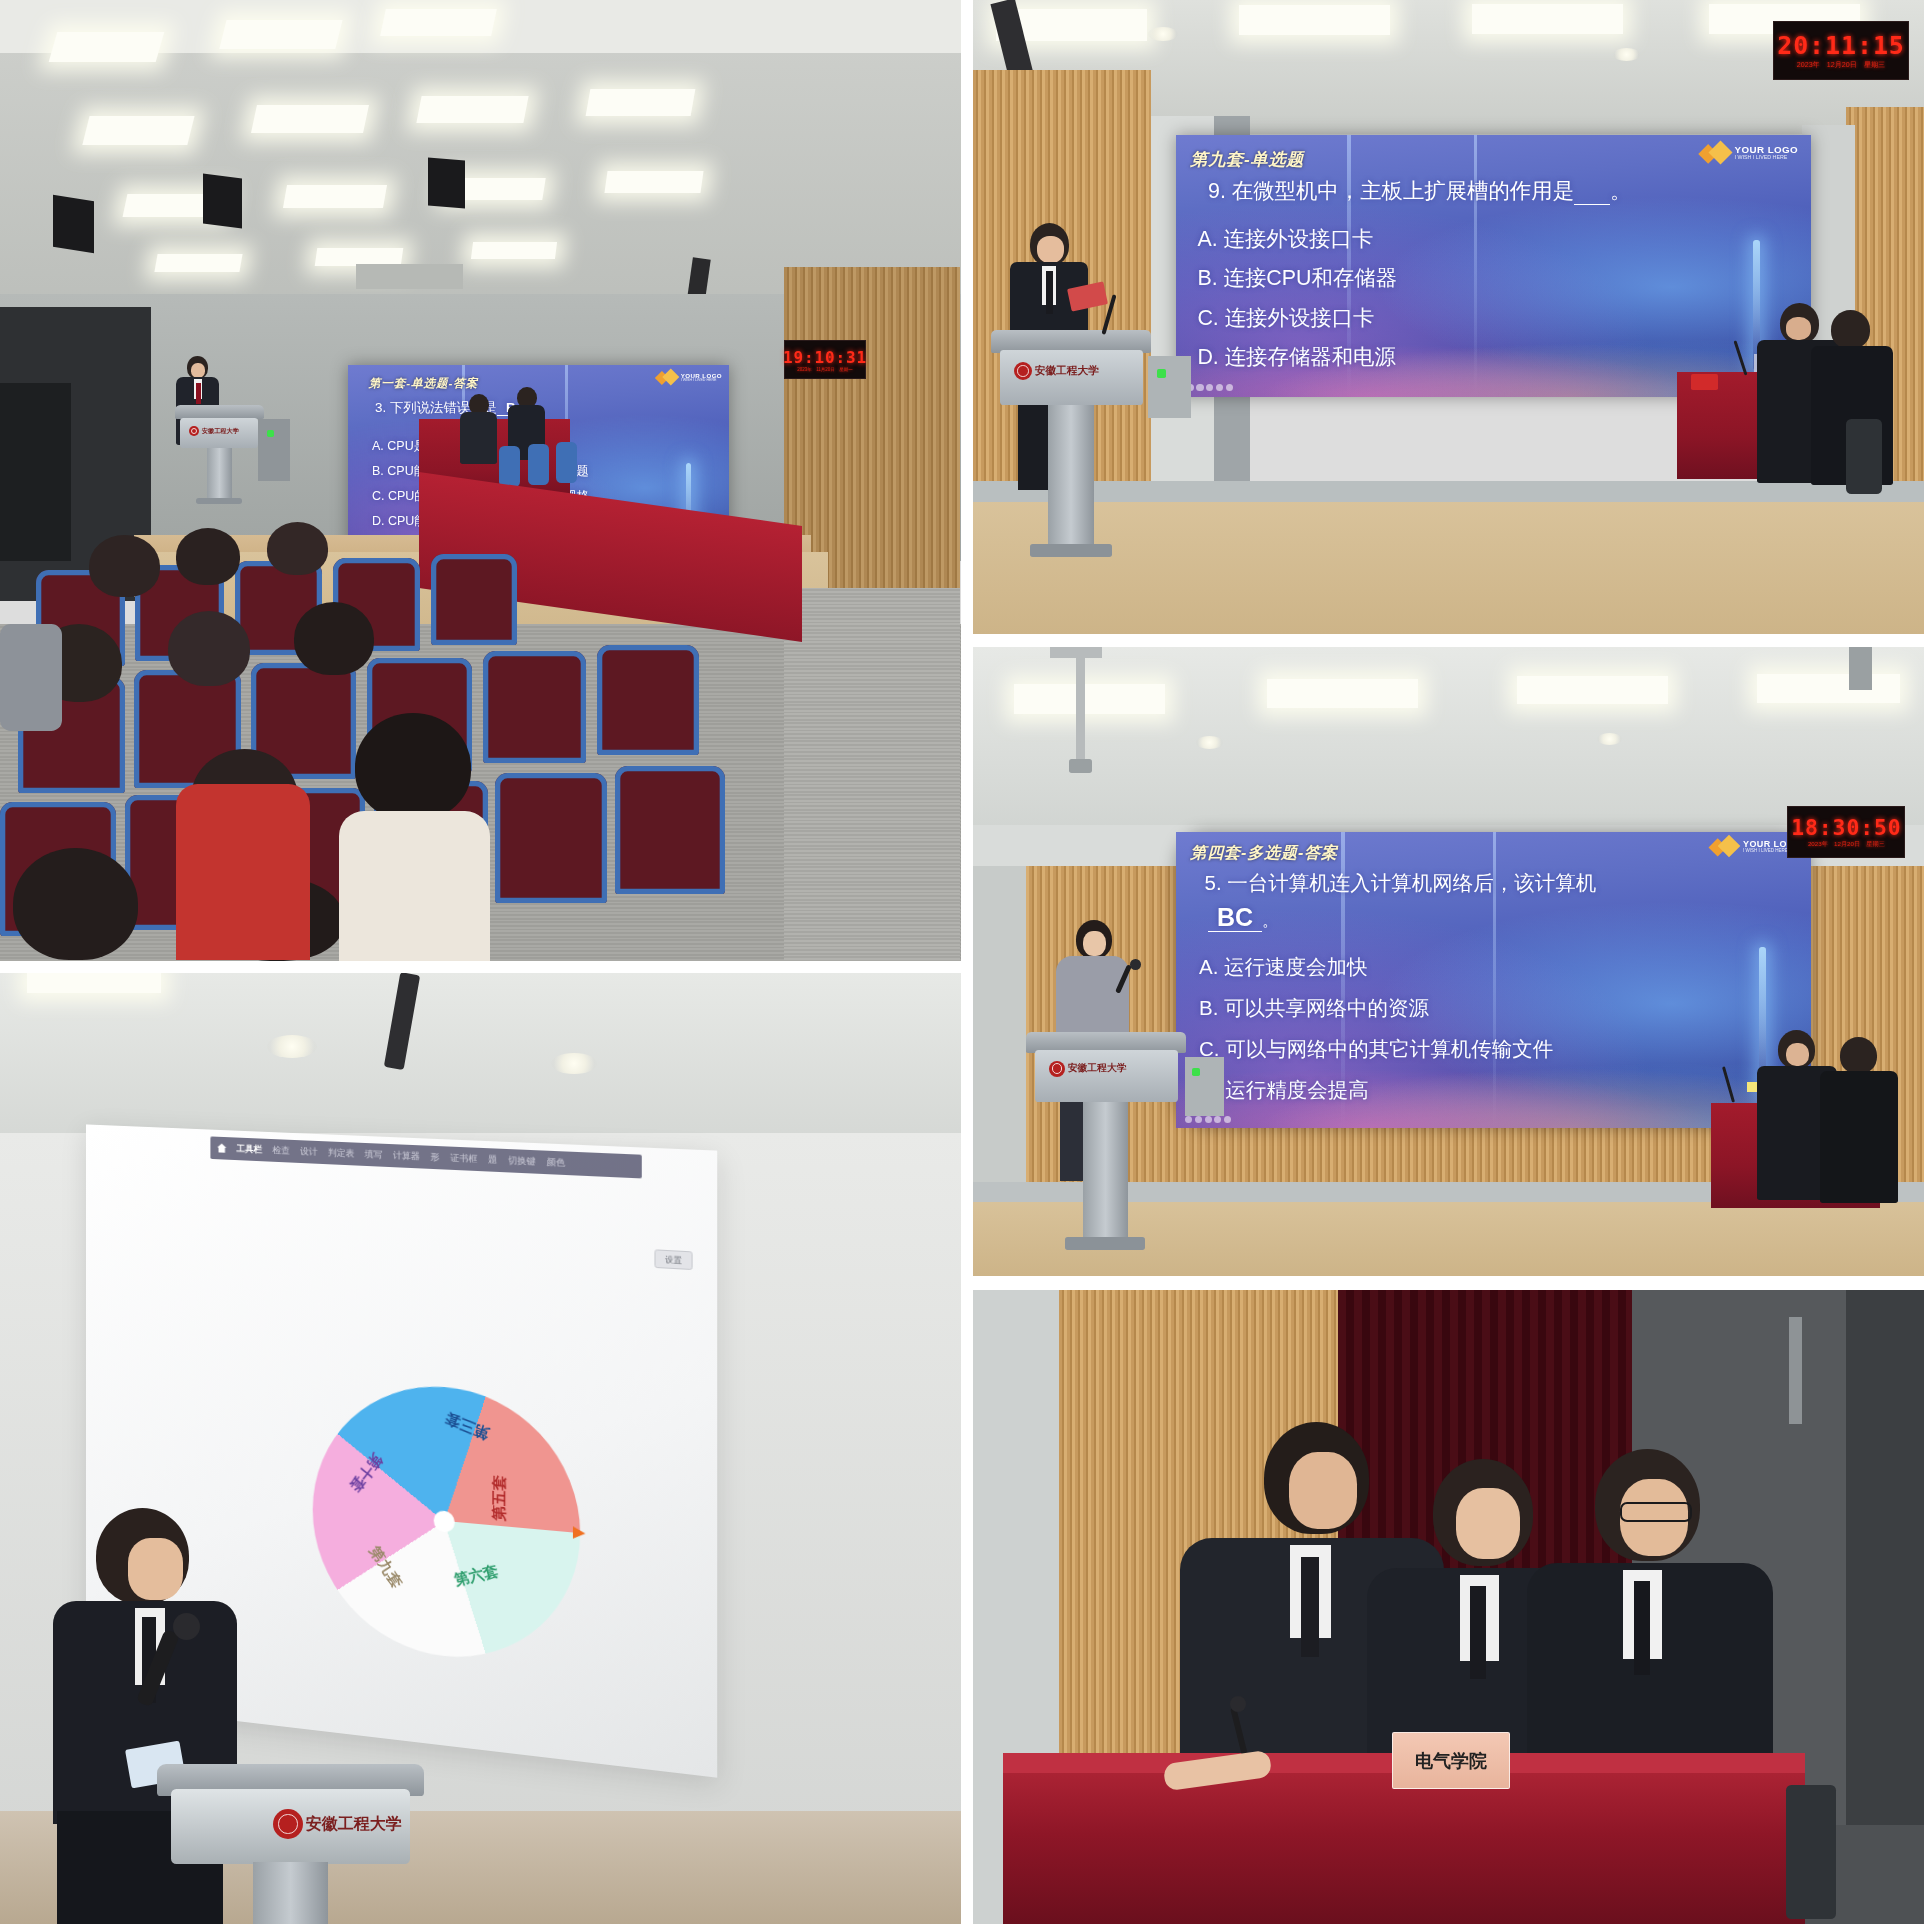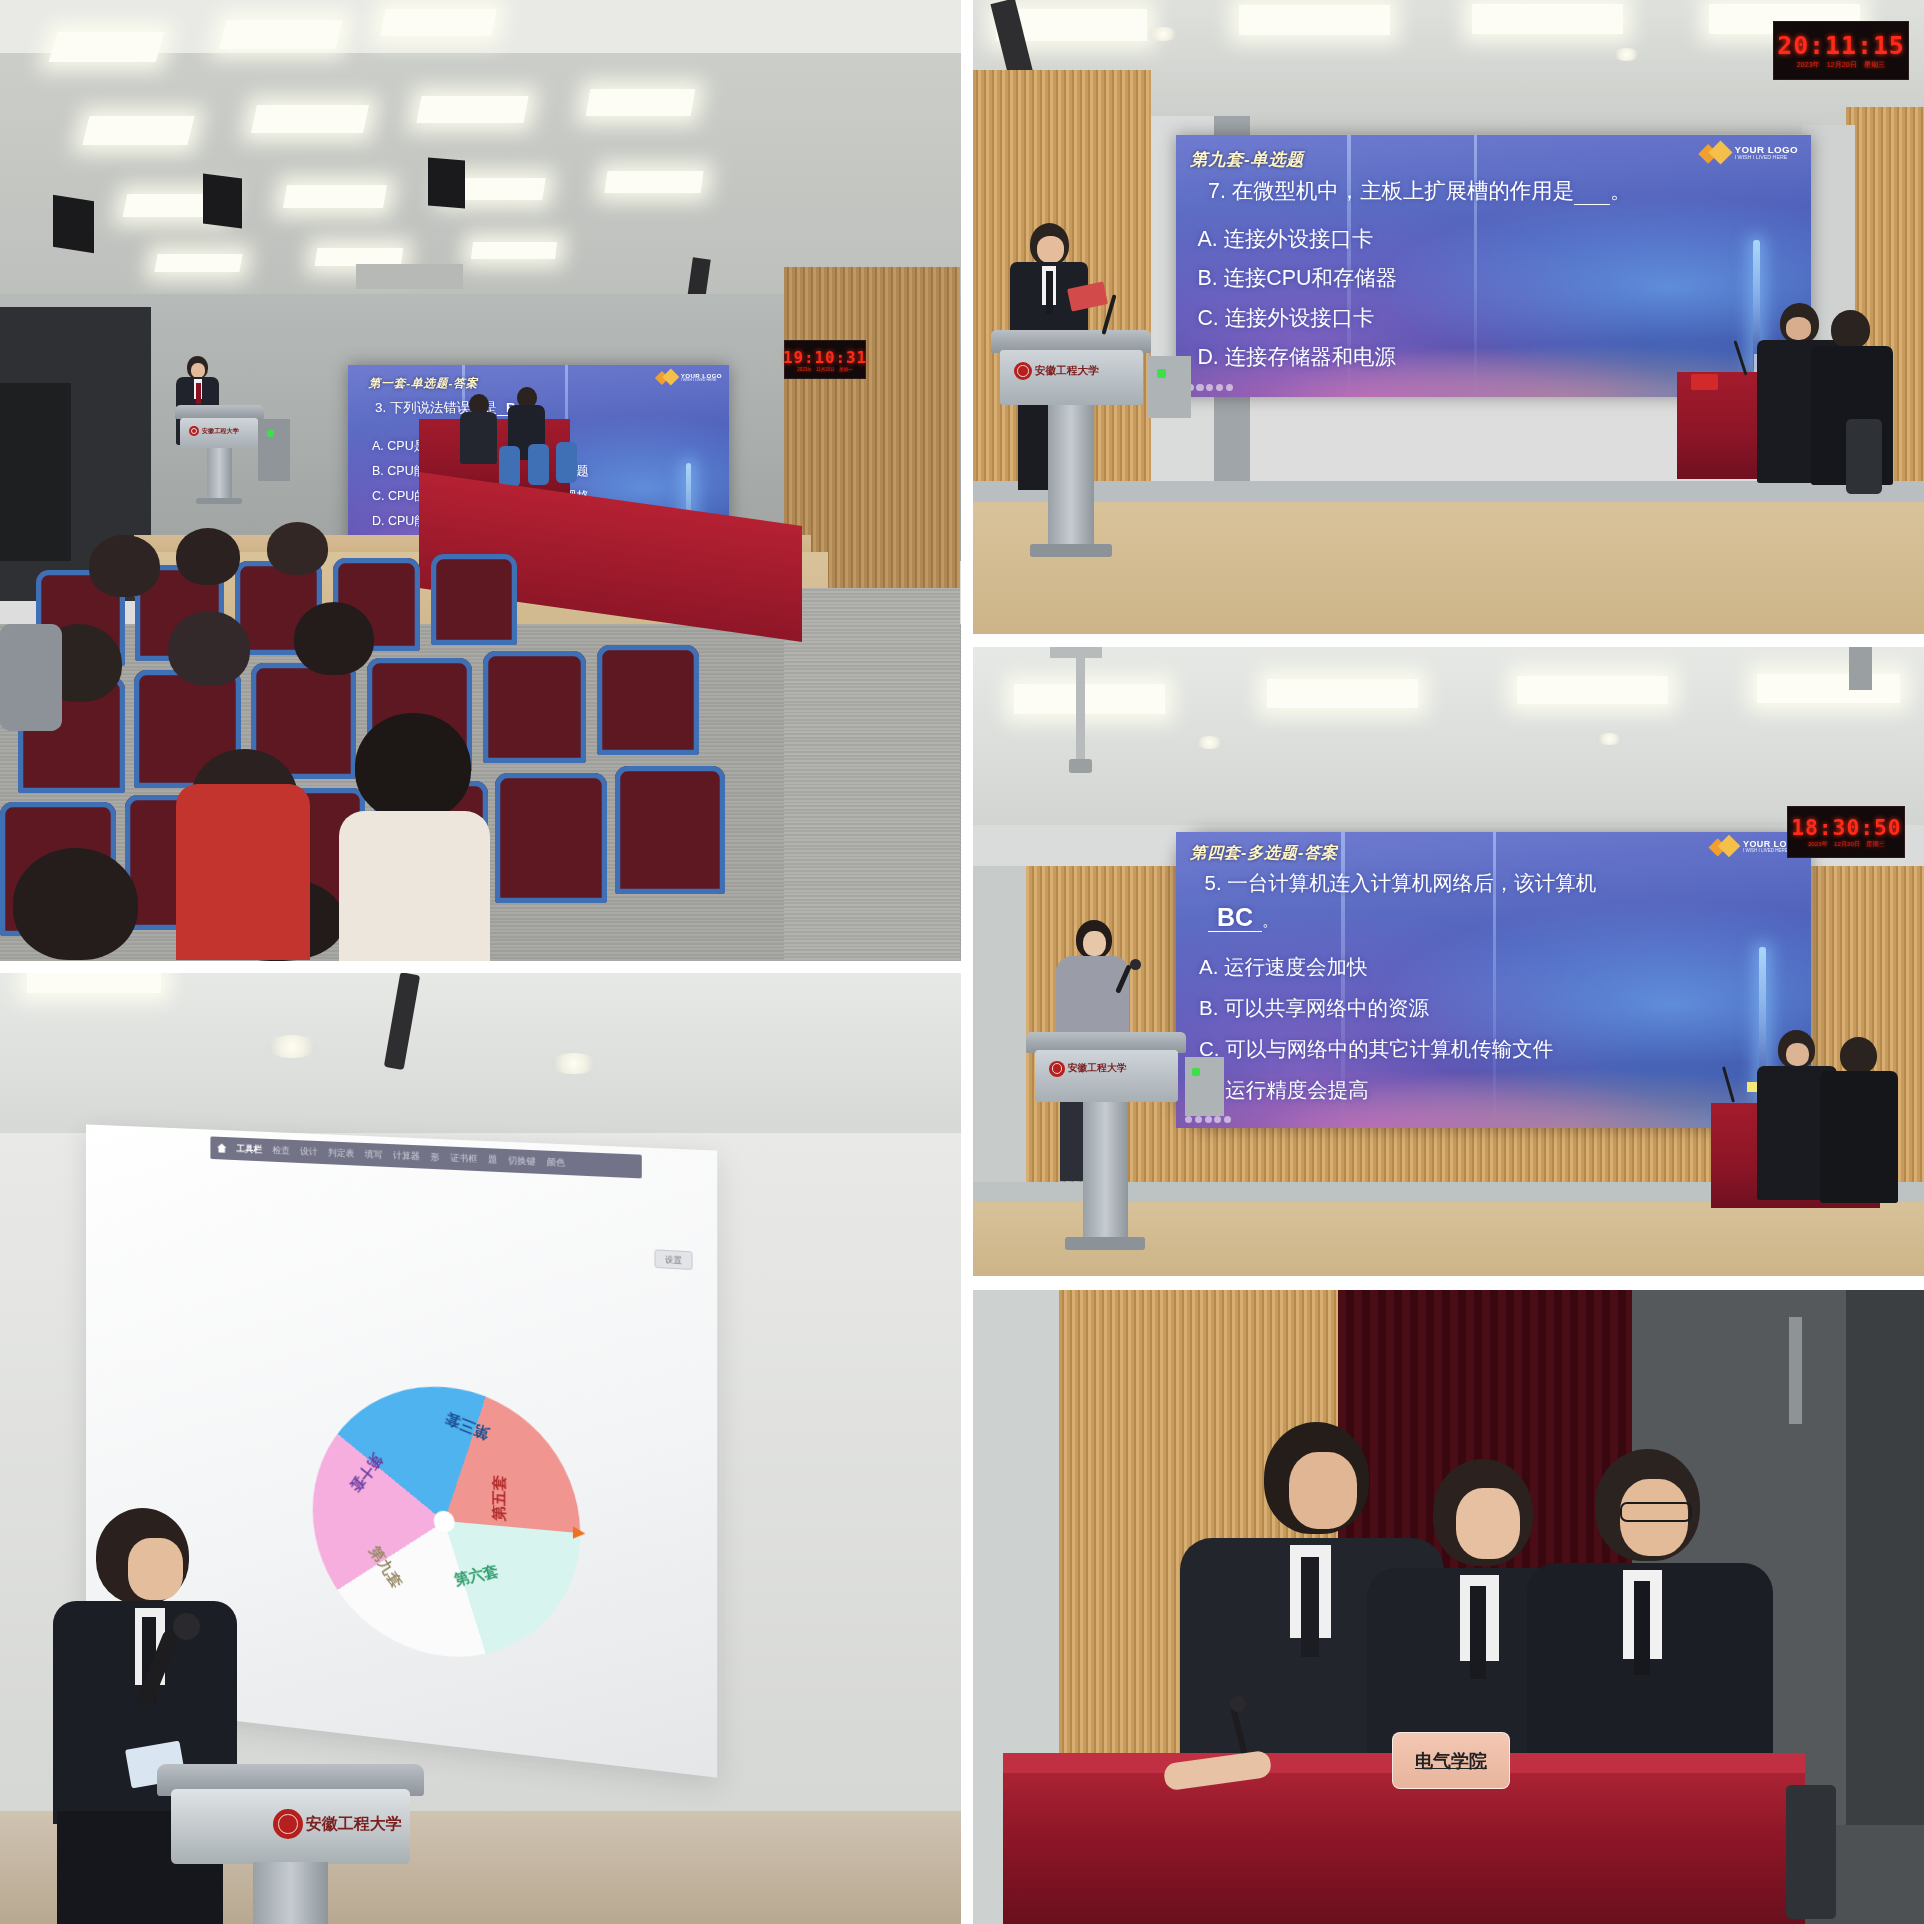--- a/index.html
+++ b/index.html
@@ -117,21 +117,21 @@
   .wheel-hub{position:absolute;border-radius:50%;background:#fff;}
   .wheel-ptr{position:absolute;width:0;height:0;border-top:6.2px solid transparent;border-bottom:6.2px solid transparent;border-left:12.5px solid #f07020;}
 
   .toolbar{position:absolute;background:rgba(84,84,110,.82);display:flex;align-items:center;gap:10.7px;
      color:#e9e9f2;border-radius:1.8px;}
   .toolbar .ti{white-space:nowrap;opacity:.75;}
   .toolbar .ti.first{opacity:1;font-weight:bold;color:#fff;}
   .homeicon{width:9.8px;height:9.8px;background:#fff;clip-path:polygon(50% 0,100% 45%,85% 45%,85% 100%,15% 100%,15% 45%,0 45%);}
 
   .nameplate{position:absolute;background:linear-gradient(180deg,#f3c8b4,#e8b49c);border:1.8px solid rgba(255,255,255,.7);
-     display:flex;align-items:center;justify-content:center;color:#222;font-weight:bold;border-radius:8px;text-decoration:underline;}
+     display:flex;align-items:center;justify-content:center;color:#222;font-weight:bold;border-radius:2px;}
 
   .mic{position:absolute;background:#1d1d1f;border-radius:2.7px;}
   .micball{position:absolute;border-radius:50%;background:#2a2a2e;}
 
   .curtain{position:absolute;background:repeating-linear-gradient(90deg,#4a0d16 0,#4a0d16 8px,#39070f 8px,#39070f 16px);}
   .door{position:absolute;background:#5b5f62;}
 </style>
 </head>
 <body>
 
@@ -328,21 +328,21 @@
               <div class="d1" style="left:0;top:4.5px;width:14.3px;height:14.3px;"></div>
               <div class="d2" style="left:10.7px;top:1.8px;width:17px;height:17px;background:#f5c04a;"></div>
             </div>
             <div class="ltxt" style="font-size:9.8px;">
               <b>YOUR LOGO</b>
               <i style="font-size:5.3px;">I WISH I LIVED HERE</i>
             </div>
           </div>
 
           <div class="slide-q" style="left:32px;top:41px;font-size:21.4px;">
-            <span>7. 在微型机中，主板上扩展槽的作用是</span><span class="blank-line"></span><span>。</span>
+            <span>9. 在微型机中，主板上扩展槽的作用是</span><span class="blank-line"></span><span>。</span>
           </div>
 
           <div class="slide-opt" style="left:21.4px;top:89px;font-size:21.4px;">A. 连接外设接口卡</div>
           <div class="slide-opt" style="left:21.4px;top:128px;font-size:21.4px;">B. 连接CPU和存储器</div>
           <div class="slide-opt" style="left:21.4px;top:168px;font-size:21.4px;">C. 连接外设接口卡</div>
           <div class="slide-opt" style="left:21.4px;top:207px;font-size:21.4px;">D. 连接存储器和电源</div>
 
           <div class="qmark" style="right:16px;bottom:7.1px;width:41px;height:36px;font-size:23px;">?</div>
           <div class="ctrlbar" style="left:10.7px;bottom:5.3px;">
             <i style="width:7.1px;height:7.1px;"></i>

